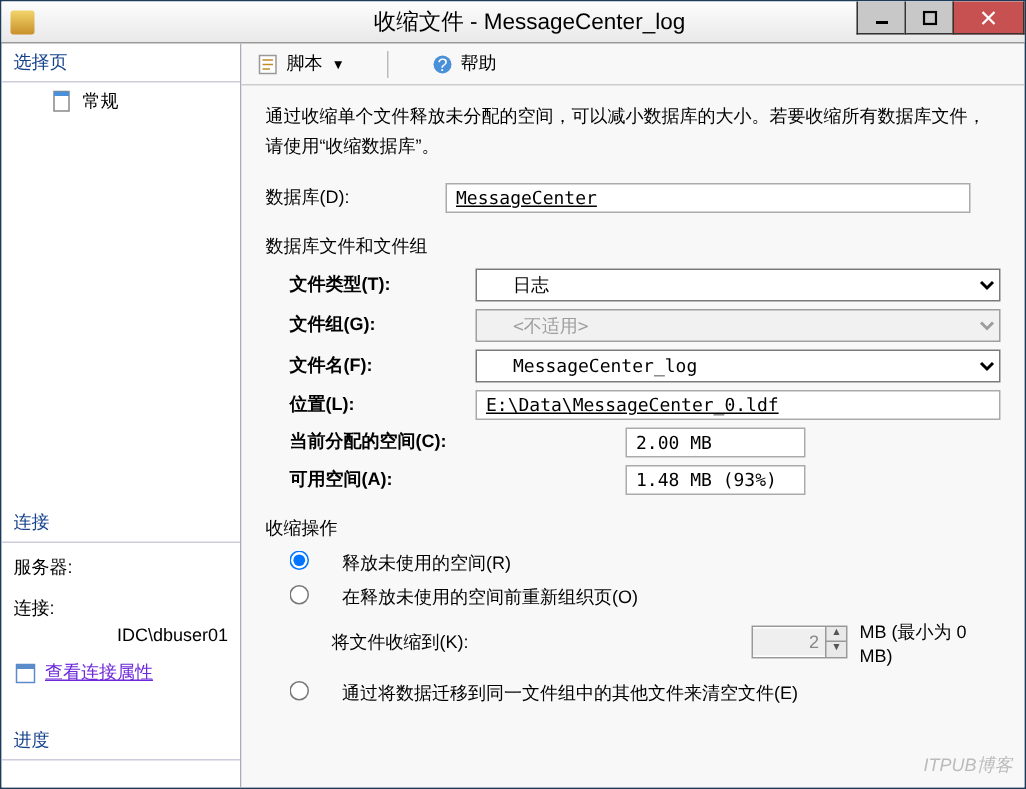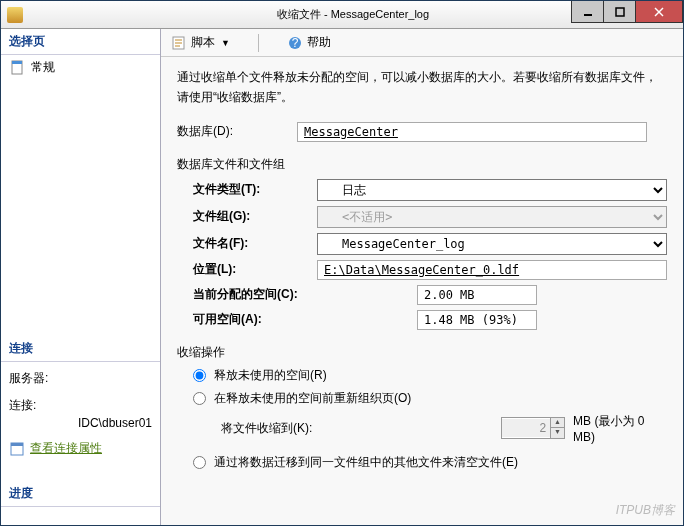--- a/index.html
+++ b/index.html
@@ -1,54 +1,54 @@
 <!DOCTYPE html>
 <html><head>
 <meta charset="utf-8">
 <style>
 * { box-sizing: border-box; font-family: "Microsoft YaHei", "SimSun", Tahoma, sans-serif; font-size: 12px; }
 body { margin: 0; padding: 0; background: #fff; }
 .window { width: 684px; height: 526px; display: flex; flex-direction: column; border: 1px solid #1f3b5a; position: relative; }
 .titlebar { height: 28px; background: linear-gradient(#fdfdfd,#e9e9e9); border-bottom: 1px solid #999; display: flex; align-items: center; position: relative; }
-.titlebar-text { flex: 1; text-align: center; font-size: 11px; color: #000; }
+.titlebar-text { flex: 1; text-align: center; font-size: 15px; color: #000; }
 .titlebar-icon { width: 16px; height: 16px; margin-left: 6px; background: linear-gradient(#f2d56b,#c98f2a); border-radius: 2px; }
 .win-controls { position: absolute; right: 0; top: 0; display: flex; }
 .win-btn { width: 32px; height: 22px; border: 1px solid #333; border-top:none; display: flex; align-items: center; justify-content: center; font-family: Arial; font-size: 13px; cursor: default;}
 .win-min { background:#c8c8c8; border-right:none;}
 .win-max { background:#c8c8c8; border-right:none;}
 .win-close { background:#c75050; color:#fff; width:48px;}
 .body { flex:1; display:flex; overflow:hidden; }
 .sidebar { width: 176px; background:#fff; border-right:1px solid #aab; display:flex; flex-direction:column; }
-.side-head { border-bottom:1px solid #ccd; padding:4px 8px; color:#15428b; font-weight: bold; }
-.side-item { display:flex; align-items:center; padding:4px 8px; gap:6px; }
+.side-head { border-bottom:1px solid #ccd; padding:4px 8px; color:#15428b; font-weight: normal; }
+.side-item { display:flex; align-items:center; padding:4px 8px; gap:6px;margin-left:24px; }
 .side-item svg{width:16px;height:16px;flex:none;}
 .side-section { padding:6px 0 0 0; }
 .side-label { padding:2px 8px; color:#000;}
 .side-value { padding:0 8px 6px 8px; color:#000;text-align:right;}
-.side-link { padding:4px 8px; color:#4d7c0f; text-decoration:underline; display:flex; align-items:center; gap:5px; cursor:pointer;}
+.side-link { padding:4px 8px; color:#6d28d9; text-decoration:underline; display:flex; align-items:center; gap:5px; cursor:pointer;}
 .side-link svg{width:16px;height:16px;flex:none;}
 .side-spacer { flex:1; }
 .main { flex:1; display:flex; flex-direction:column; background:#f8f8f8; }
 .toolbar { height:28px; border-bottom:1px solid #ccc; display:flex; align-items:center; padding:0 6px; gap:20px;}
 .tool-btn { display:flex; align-items:center; gap:4px; padding:2px 4px; cursor:pointer;}
 .tool-btn svg{width:16px;height:16px;}
 .tool-sep { width:1px; height:18px; background:#bbb; margin:0 4px;}
 .content { flex:1; padding:10px 16px 10px 16px; overflow:auto; color:#000; }
 .desc { line-height:1.7; margin-bottom:14px;}
 .row { display:flex; align-items:center; margin:5px 0; }
 .row .lab { width:120px; }
 .row .lab2 { width:140px; padding-left:16px;font-weight:bold;}
 .row .val { flex:1; }
 .readonly-field { background:#fff; border:1px solid #aaa; padding:2px 6px; height:20px; display:flex; align-items:center; }
 select, .sel { width:100%; height:22px; border:1px solid #7a7a7a; background:#fff; padding:0 20px; font-family:"SimSun",monospace; font-size:12px;}
 .sel.disabled { background:#efefef; color:#777;}
 .ro-wide { width:350px; font-family:"SimSun",monospace;text-decoration:underline;}
 .ro-metric { width:120px; margin-left: 40px; font-family:"SimSun",monospace;}
 .section-title { margin:14px 0 6px 0;}
-.radio-row { display:flex; align-items:center; margin:6px 0 6px 16px; gap:8px;}
+.radio-row { display:flex; align-items:flex-start; margin:6px 0 6px 16px; gap:22px;}
 .radio-row input{margin:0}
 .sub-row { display:flex; align-items:center; margin:4px 0 10px 44px; gap:4px;}
 .spinner { display:flex; align-items:center; border:1px solid #999; background:#fff;}
 .spinner input{ width:48px; border:none; text-align:right; padding:2px 4px; height:18px; background:#efefef; color:#888;}
 .spinner .btns{ display:flex; flex-direction:column;}
 .spinner .btns div{ width:14px; height:10px; border-left:1px solid #999; font-size:7px; line-height:8px; text-align:center; color:#555; background:#e9e9e9;}
 .spinner .btns div:first-child{border-bottom:1px solid #999;}
 .watermark { position:absolute; right:8px; bottom:6px; color:#bbb; font-size:12px; font-style:italic; font-family:Arial; pointer-events:none;}
 .arrow-down{font-size:9px; margin-left:2px}
 </style>

